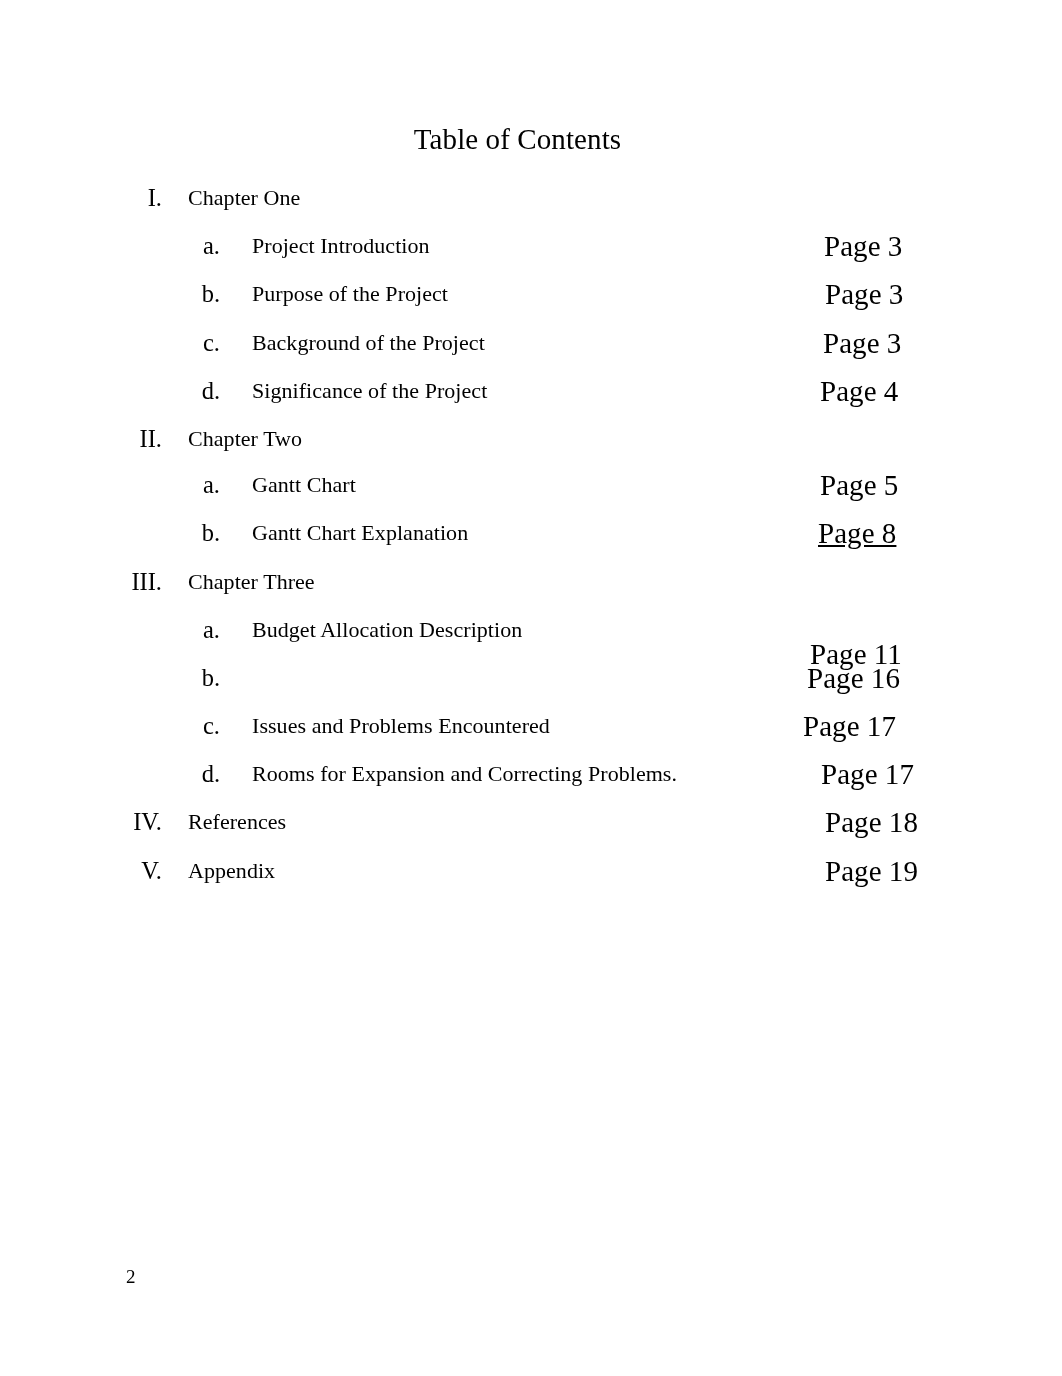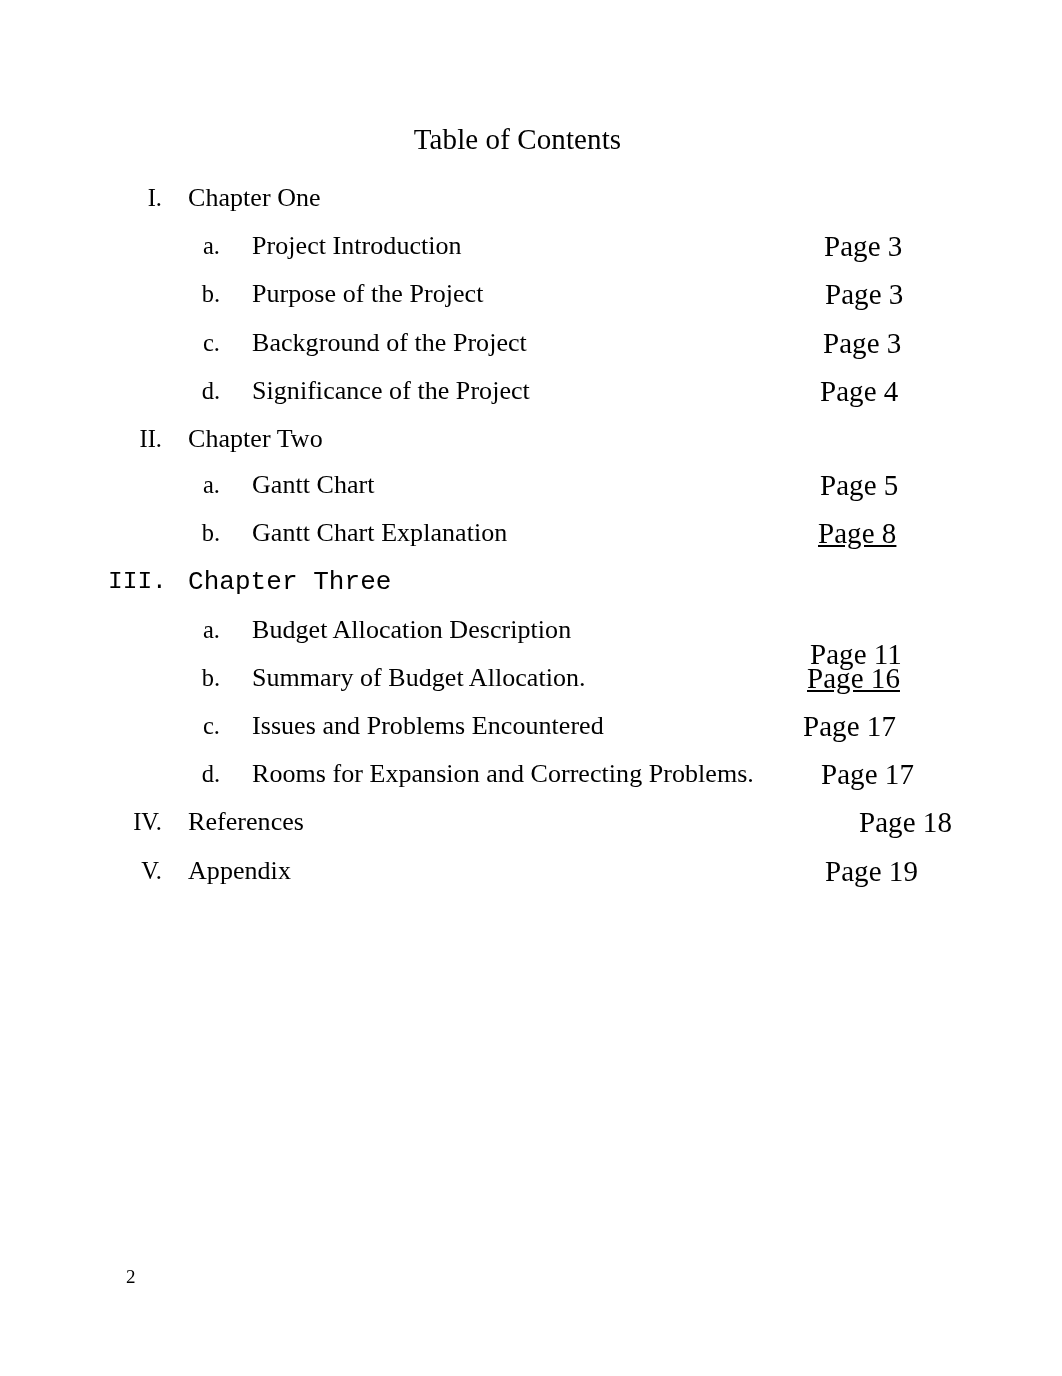--- a/index.html
+++ b/index.html
@@ -43,21 +43,21 @@
     position: absolute;
     top: 0;
     font-size: 24.5px;
     line-height: 34px;
     text-align: right;
     white-space: pre;
   }
   .label {
     position: absolute;
     top: 0;
-    font-size: 26px;
+    font-size: 22px;
     line-height: 34px;
     white-space: pre;
     letter-spacing: 0.05px;
     text-align: center;
   }
   .pagenum {
     position: absolute;
     top: 0;
     font-size: 29px;
     line-height: 34px;
@@ -120,48 +120,47 @@
       <div class="toc-row lvl2" style="top: 468px;">
         <span class="marker">a.</span>
         <span class="label">Gantt Chart</span>
         <span class="pagenum" style="left: 820px;">Page 5</span>
       </div>
       <div class="toc-row lvl2" style="top: 516px;">
         <span class="marker">b.</span>
         <span class="label">Gantt Chart Explanation</span>
         <span class="pagenum" style="left: 818px; text-decoration: underline;">Page 8</span>
       </div>
-      <div class="toc-row lvl1" style="top: 565px; font-family: Liberation Mono, monospace;">
+      <div class="toc-row lvl1" style="top: 565px;">
         <span class="marker">III.</span>
         <span class="label">Chapter Three</span>
       </div>
       <div class="toc-row lvl2" style="top: 613px;">
         <span class="marker">a.</span>
         <span class="label">Budget Allocation Description</span>
         <span class="pagenum" style="left: 810px; margin-top: 24px;">Page 11</span>
       </div>
       <div class="toc-row lvl2" style="top: 661px;">
         <span class="marker">b.</span>
-        <span class="label">Summary of Budget Allocation.</span>
-        <span class="pagenum" style="left: 807px; text-decoration: underline;">Page 16</span>
+        <span class="pagenum" style="left: 807px;">Page 16</span>
       </div>
       <div class="toc-row lvl2" style="top: 709px;">
         <span class="marker">c.</span>
         <span class="label">Issues and Problems Encountered</span>
         <span class="pagenum" style="left: 803px;">Page 17</span>
       </div>
       <div class="toc-row lvl2" style="top: 757px;">
         <span class="marker">d.</span>
         <span class="label">Rooms for Expansion and Correcting Problems.</span>
         <span class="pagenum" style="left: 821px;">Page 17</span>
       </div>
       <div class="toc-row lvl1" style="top: 805px;">
         <span class="marker">IV.</span>
         <span class="label">References</span>
-        <span class="pagenum" style="left: 859px;">Page 18</span>
+        <span class="pagenum" style="left: 825px;">Page 18</span>
       </div>
       <div class="toc-row lvl1" style="top: 854px;">
         <span class="marker">V.</span>
         <span class="label">Appendix</span>
         <span class="pagenum" style="left: 825px;">Page 19</span>
       </div>
     </div>
 
   <div class="folio">2</div>
 

